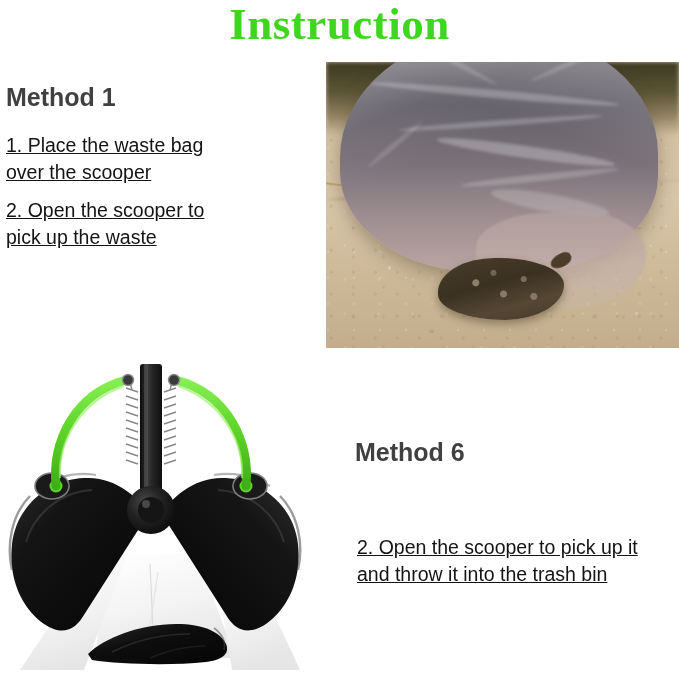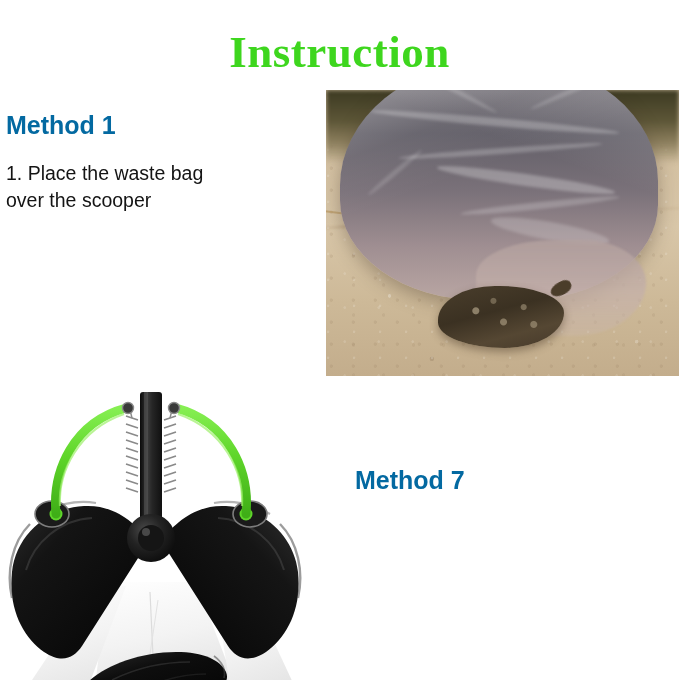--- a/index.html
+++ b/index.html
@@ -13,21 +13,20 @@
     position: relative;
     overflow: hidden;
     font-family: "Liberation Sans", sans-serif;
     -webkit-font-smoothing: antialiased;
   }
 
   .page {
     position: absolute;
     inset: 0;
     background: #ffffff;
-    margin-top: 28px;
   }
 
   
   .title {
     position: absolute;
     top: -4px;
     left: 0;
     width: 679px;
     text-align: center;
     font-family: "Liberation Serif", serif;
@@ -38,35 +37,36 @@
     line-height: 56px;
     white-space: nowrap;
   }
 
   
   .method-heading {
     position: absolute;
     font-family: "Liberation Sans", sans-serif;
     font-weight: bold;
     font-size: 25px;
-    color: #0369a1;
+    color: #404040;
     line-height: 28px;
     white-space: nowrap;
   }
   #method1-heading { left: 6px;   top: 83px; }
   #method2-heading { left: 355px; top: 438px; }
 
   
   .step {
     position: absolute;
     font-family: "Liberation Sans", sans-serif;
     font-size: 19.5px;
     color: #141414;
     line-height: 27px;
     white-space: pre-line;
+    text-decoration: underline;
   }
   #m1-step1 { left: 6px;  top: 132px; width: 300px; }
   #m1-step2 { left: 6px;  top: 197px; width: 300px; }
   #m1-step3 { left: 10px; top: 266px; width: 310px; }
 
   #m2-step1 { left: 357px; top: 488px; width: 316px; }
   #m2-step2 { left: 357px; top: 534px; width: 322px; }
 
   
   .photo-bag {
@@ -220,25 +220,29 @@
 
 <div class="page">
 
   <div class="title nosel">Instruction</div>
 
   <div class="method-heading nosel" id="method1-heading">Method 1</div>
 
   <div class="step nosel" id="m1-step1">1. Place the waste bag
 over the scooper</div>
 
-
-
-  <div class="method-heading nosel" id="method2-heading">Method 7</div>
-
-
+  <div class="step nosel" id="m1-step2">2. Open the scooper to
+pick up the waste</div>
+
+
+  <div class="method-heading nosel" id="method2-heading">Method 6</div>
+
+
+  <div class="step nosel" id="m2-step2">2. Open the scooper to pick up it
+and throw it into the trash bin</div>
 
   <div class="photo-bag">
     <div class="pb-ground"></div>
     <div class="pb-seam"></div>
     <div class="pb-string"></div>
     <div class="pb-topband"></div>
 
     <div class="pb-bag">
       <div class="pb-crinkle pb-c5"></div>
       <div class="pb-crinkle pb-c6"></div>

